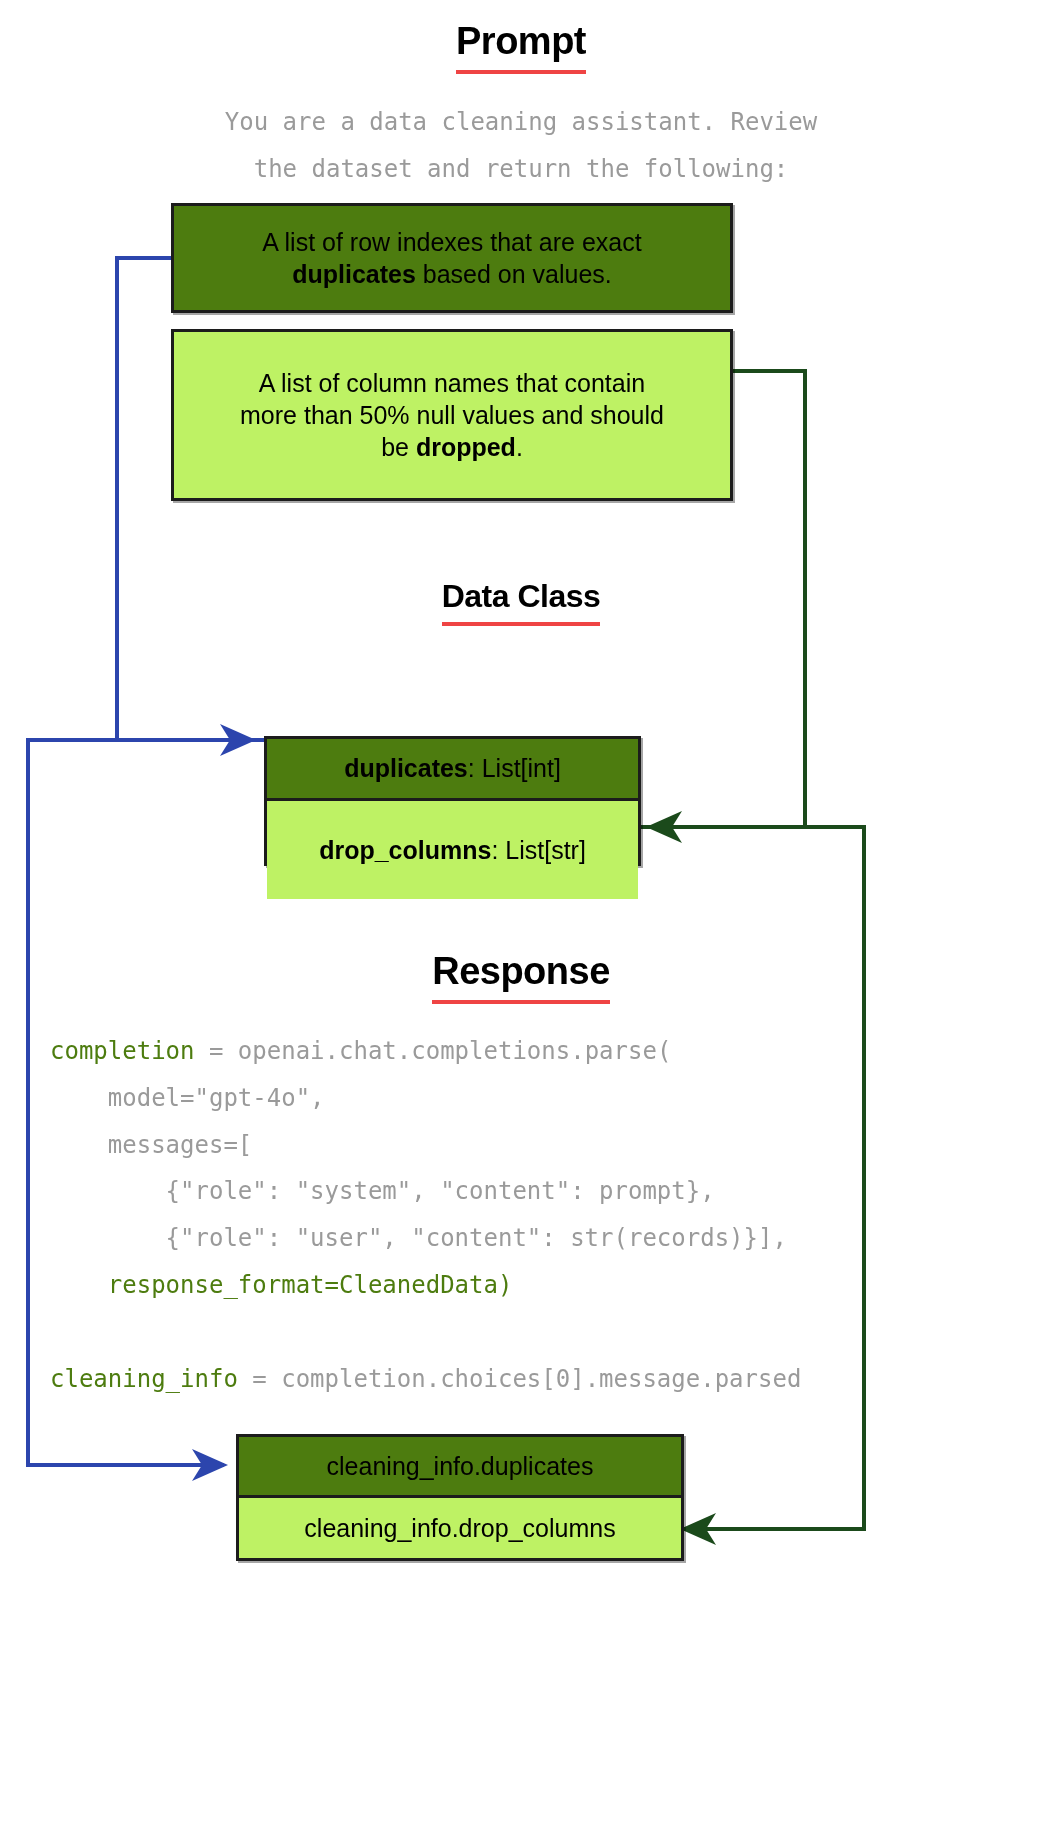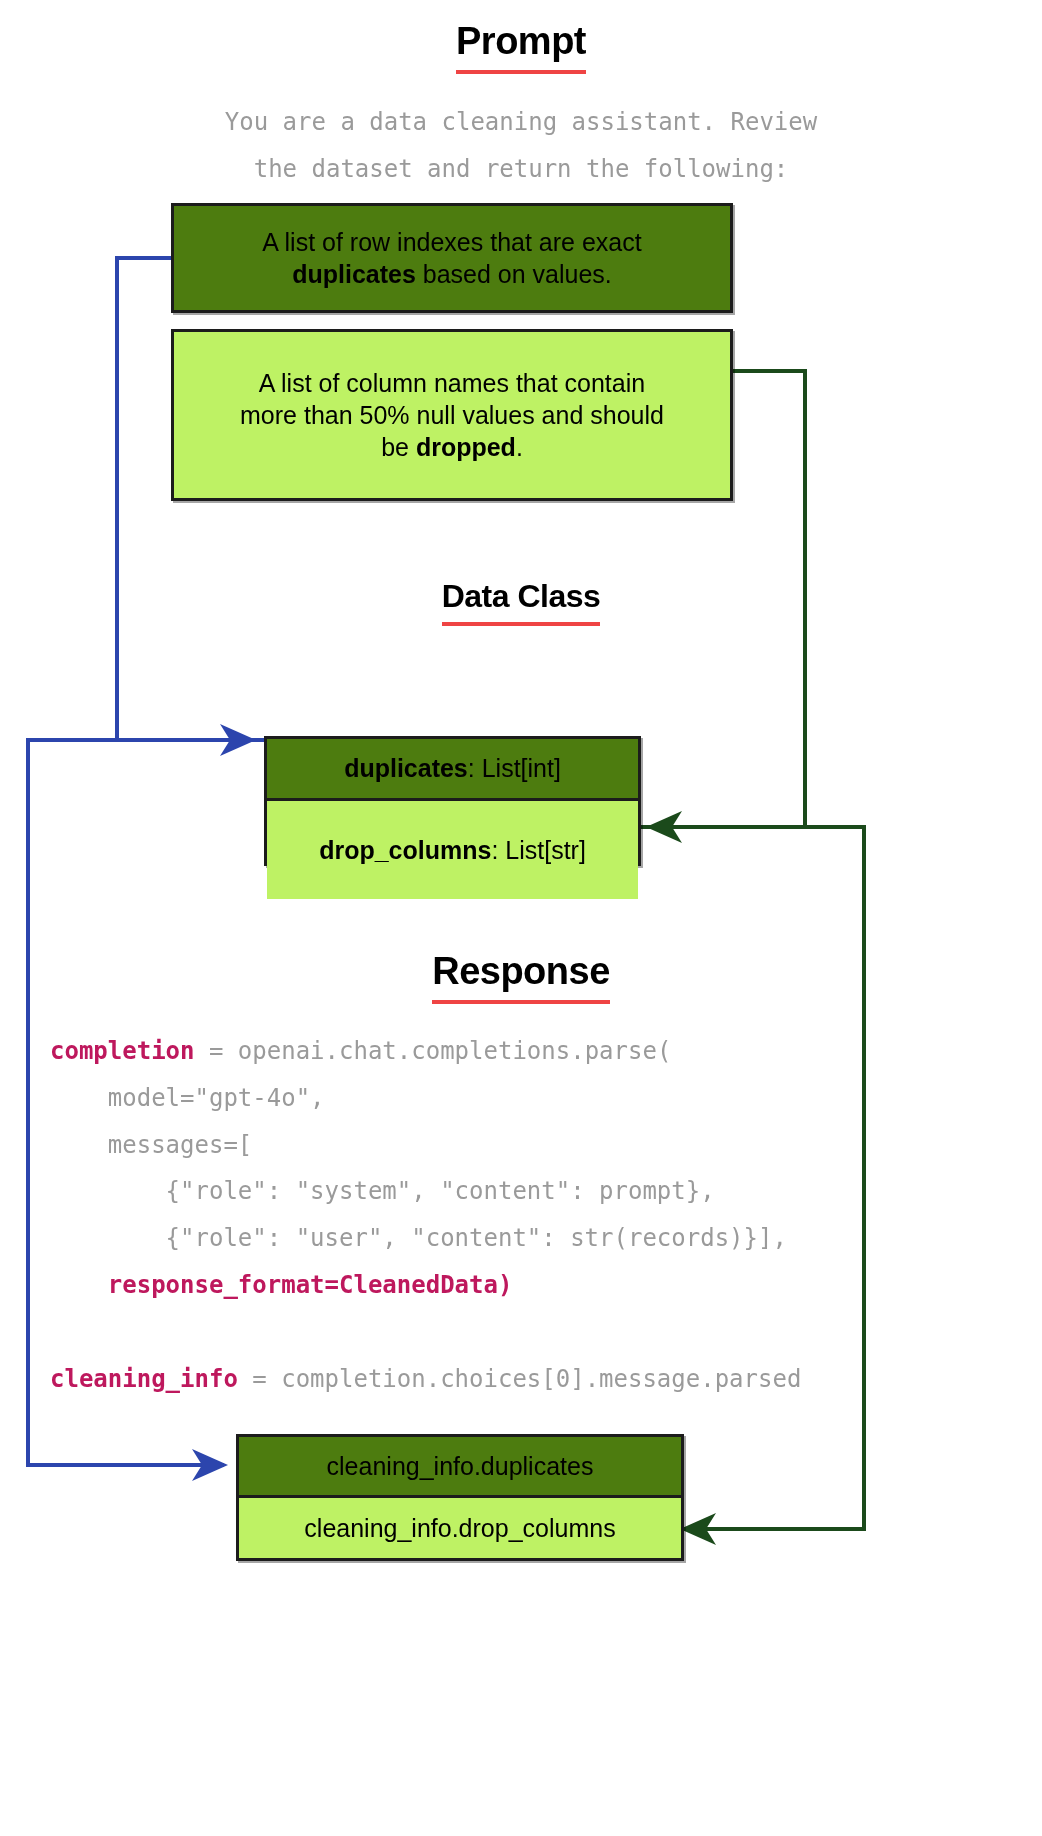--- a/index.html
+++ b/index.html
@@ -68,21 +68,21 @@
     line-height: 1.28;
   }
   .box strong { font-weight: bold; }
   .codeblock {
     position: absolute;
     font-family: "DejaVu Sans Mono", "Liberation Mono", monospace;
     color: #9a9a9a;
     white-space: pre;
     line-height: 1.95;
   }
-  .codeblock b { color: #be185d; font-weight: bold; }
+  .codeblock b { color: #4d7c0f; font-weight: normal; }
   .stack {
     position: absolute;
     box-sizing: border-box;
     border: 3px solid #1c1c1c;
     box-shadow: 2px 2px 0 rgba(0,0,0,0.35);
   }
   .stack-row {
     box-sizing: border-box;
     display: flex;
     align-items: center;

